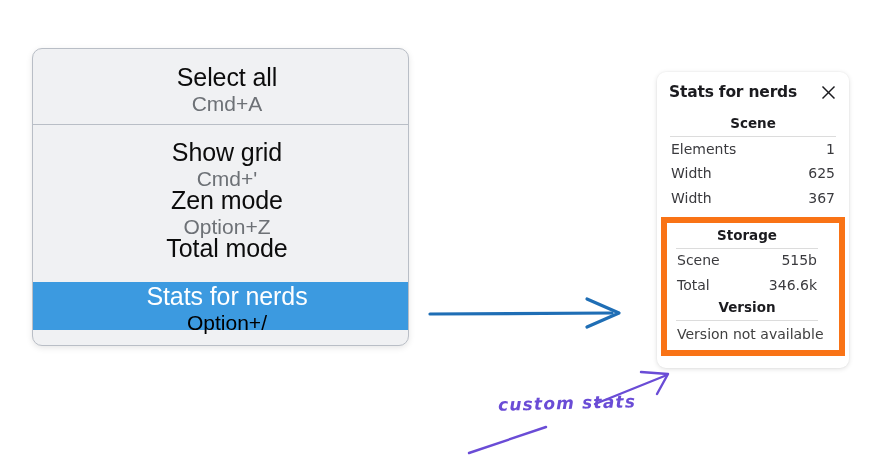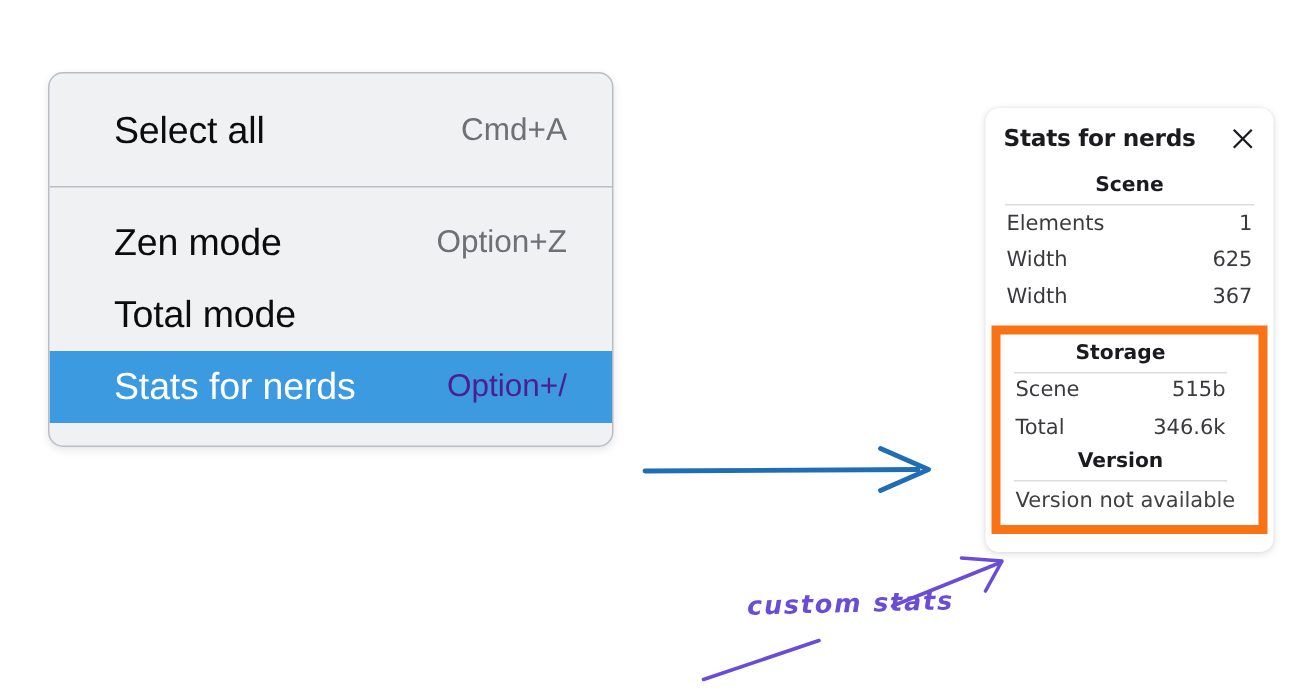--- a/index.html
+++ b/index.html
@@ -37,37 +37,38 @@
     width: 100%;
   }
   .menu-item {
     display: flex;
     align-items: center;
     justify-content: space-between;
     height: 48px;
     padding: 0 30px 0 43px;
     box-sizing: border-box;
     cursor: default;
+    flex-direction: column;
   }
   .menu-item .label {
     font-size: 25px;
     color: #0c0c0c;
     letter-spacing: -0.1px;
     white-space: nowrap;
   }
   .menu-item .shortcut {
     font-size: 21px;
     color: #6d7176;
     white-space: nowrap;
   }
   .menu-item.selected {
     background: #3c9ae0;
   }
   .menu-item.selected .label { color: #ffffff; }
-  .menu-item.selected .shortcut { color: #4c1d95; }
+  .menu-item.selected .shortcut { color: #000000; }
 
   
   #stats-panel {
     position: absolute;
     left: 657px;
     top: 72px;
     width: 192px;
     background: #ffffff;
     border-radius: 9px;
     box-shadow: 0 1px 5px rgba(0,0,0,0.13), 0 0 0 1px rgba(0,0,0,0.015);
@@ -161,20 +162,24 @@
   <div class="menu-group first">
     <div class="menu-item">
       <span class="label">Select all</span>
       <span class="shortcut">Cmd+A</span>
     </div>
   </div>
 
   <div class="menu-sep"></div>
 
   <div class="menu-group second">
+    <div class="menu-item">
+      <span class="label">Show grid</span>
+      <span class="shortcut">Cmd+'</span>
+    </div>
     <div class="menu-item">
       <span class="label">Zen mode</span>
       <span class="shortcut">Option+Z</span>
     </div>
     <div class="menu-item">
       <span class="label">Total mode</span>
     </div>
     <div class="menu-item selected">
       <span class="label">Stats for nerds</span>
       <span class="shortcut">Option+/</span>

